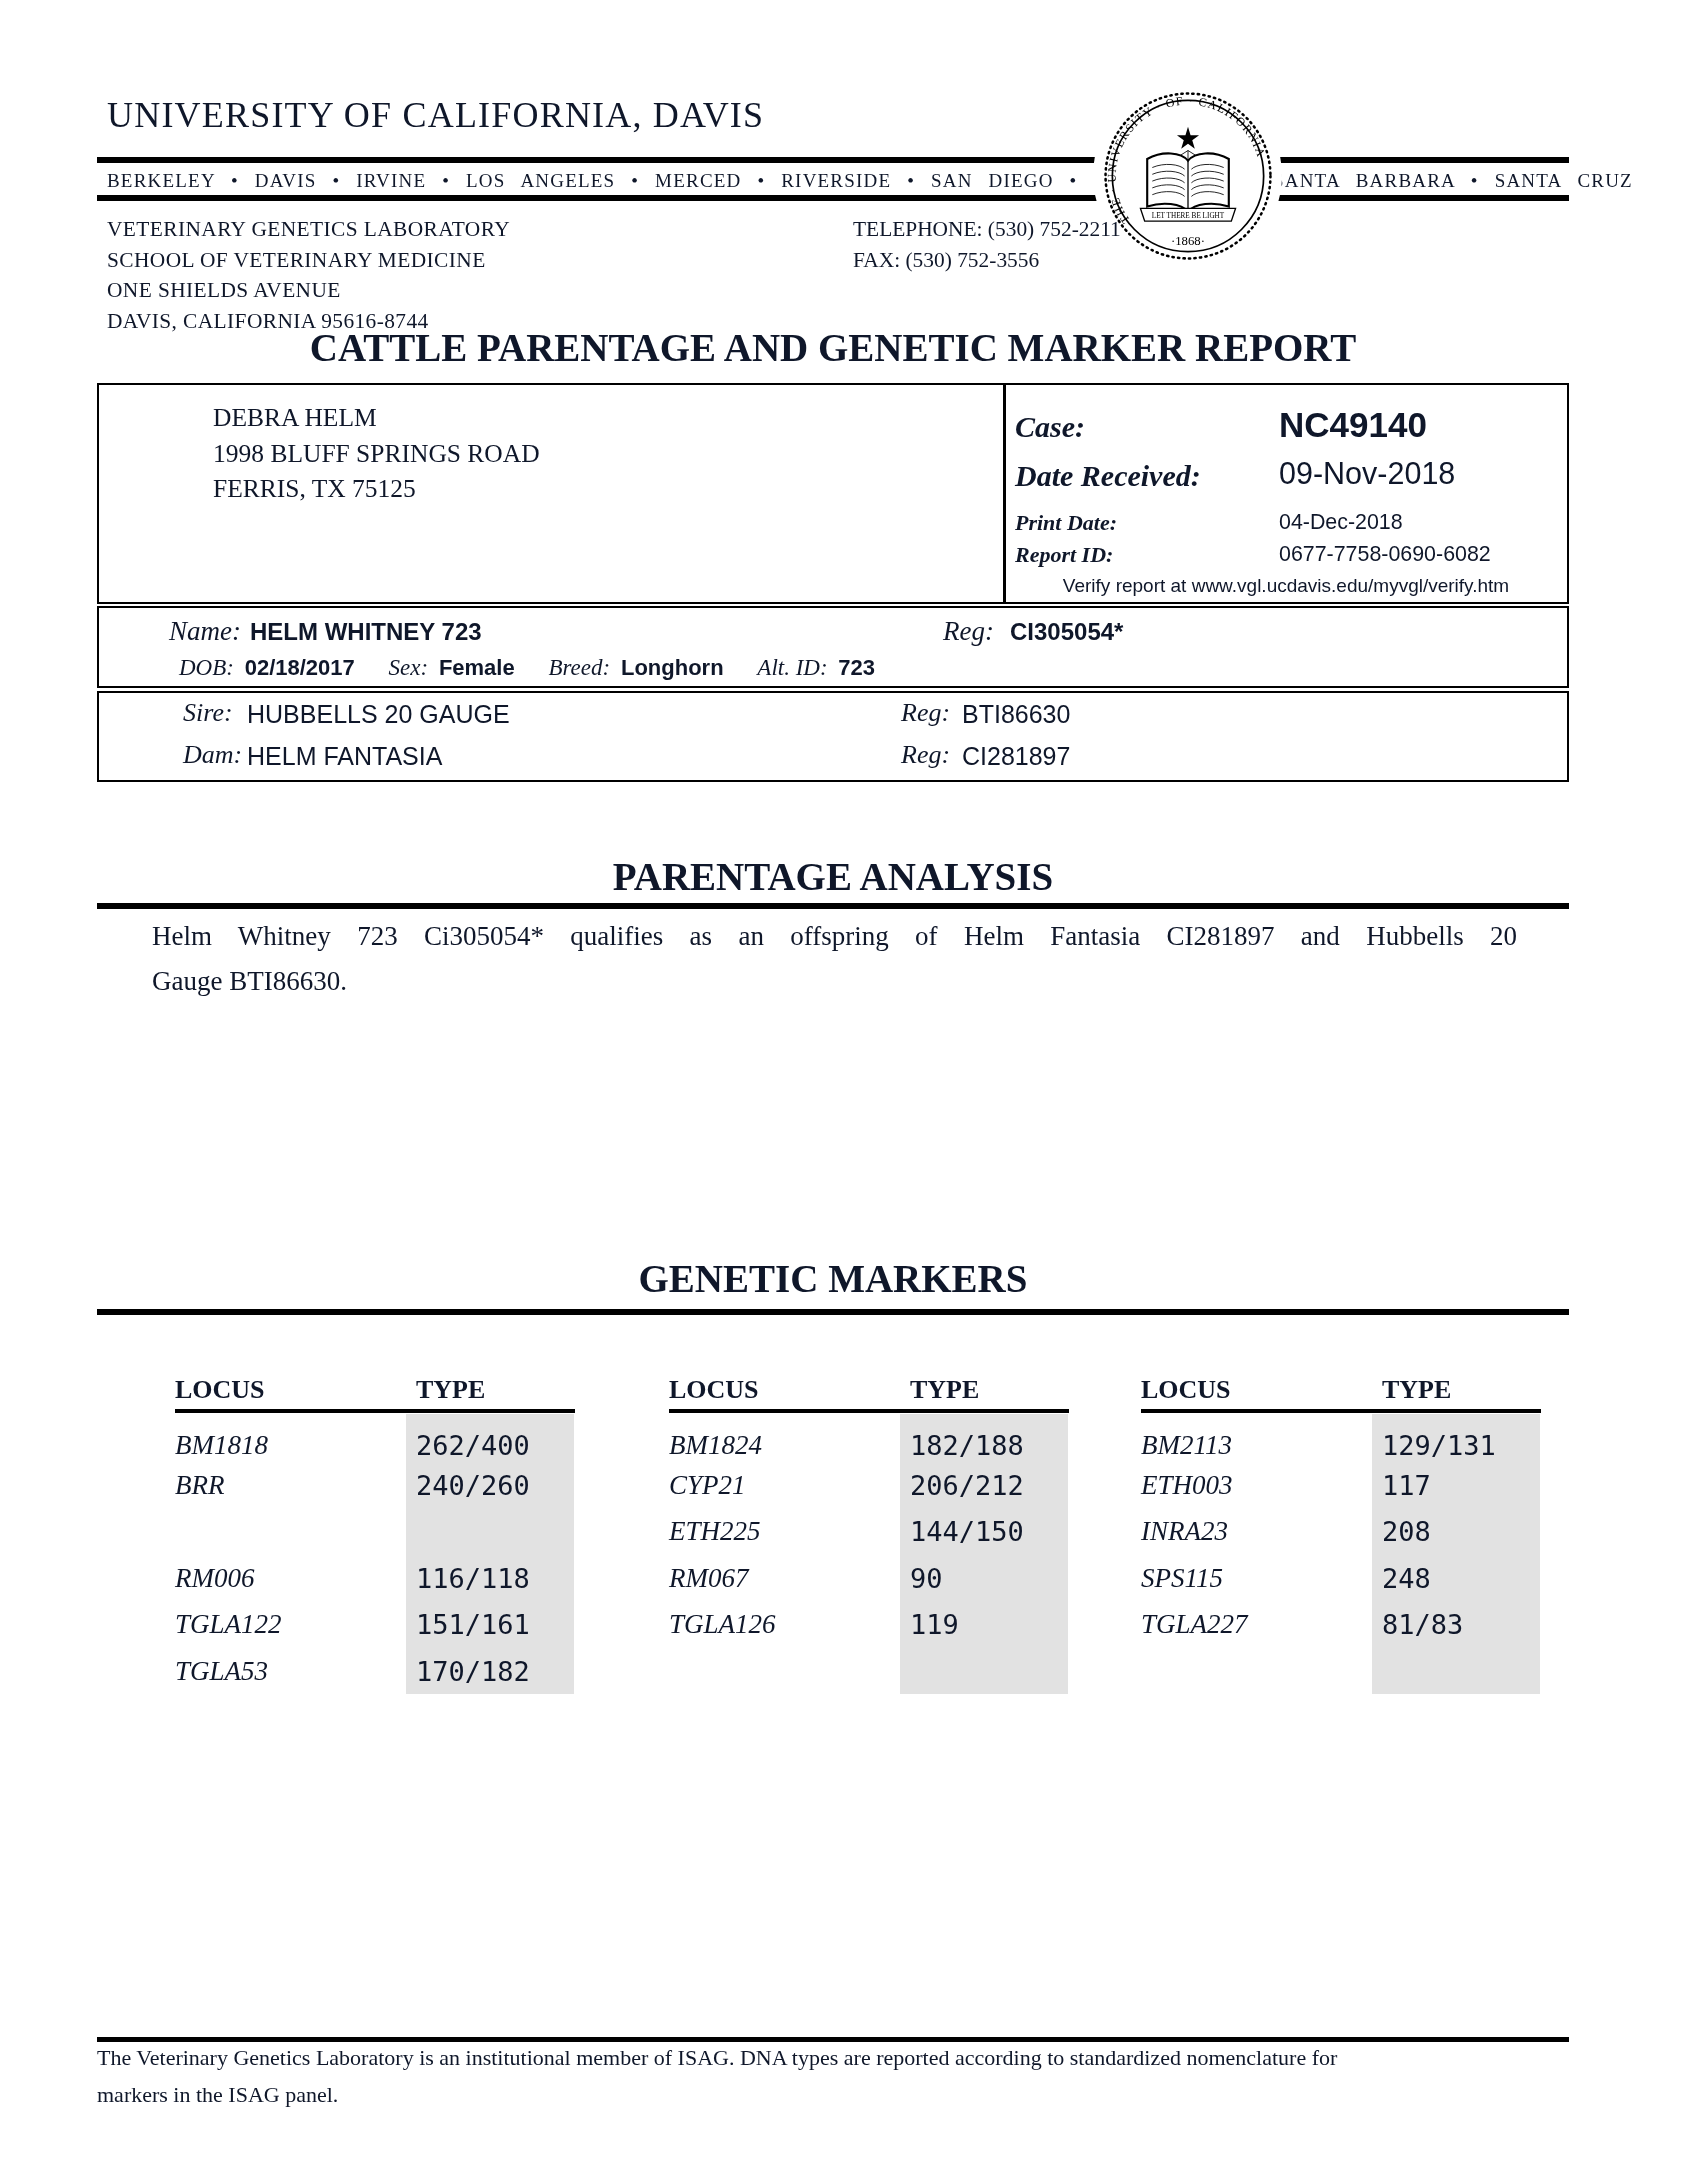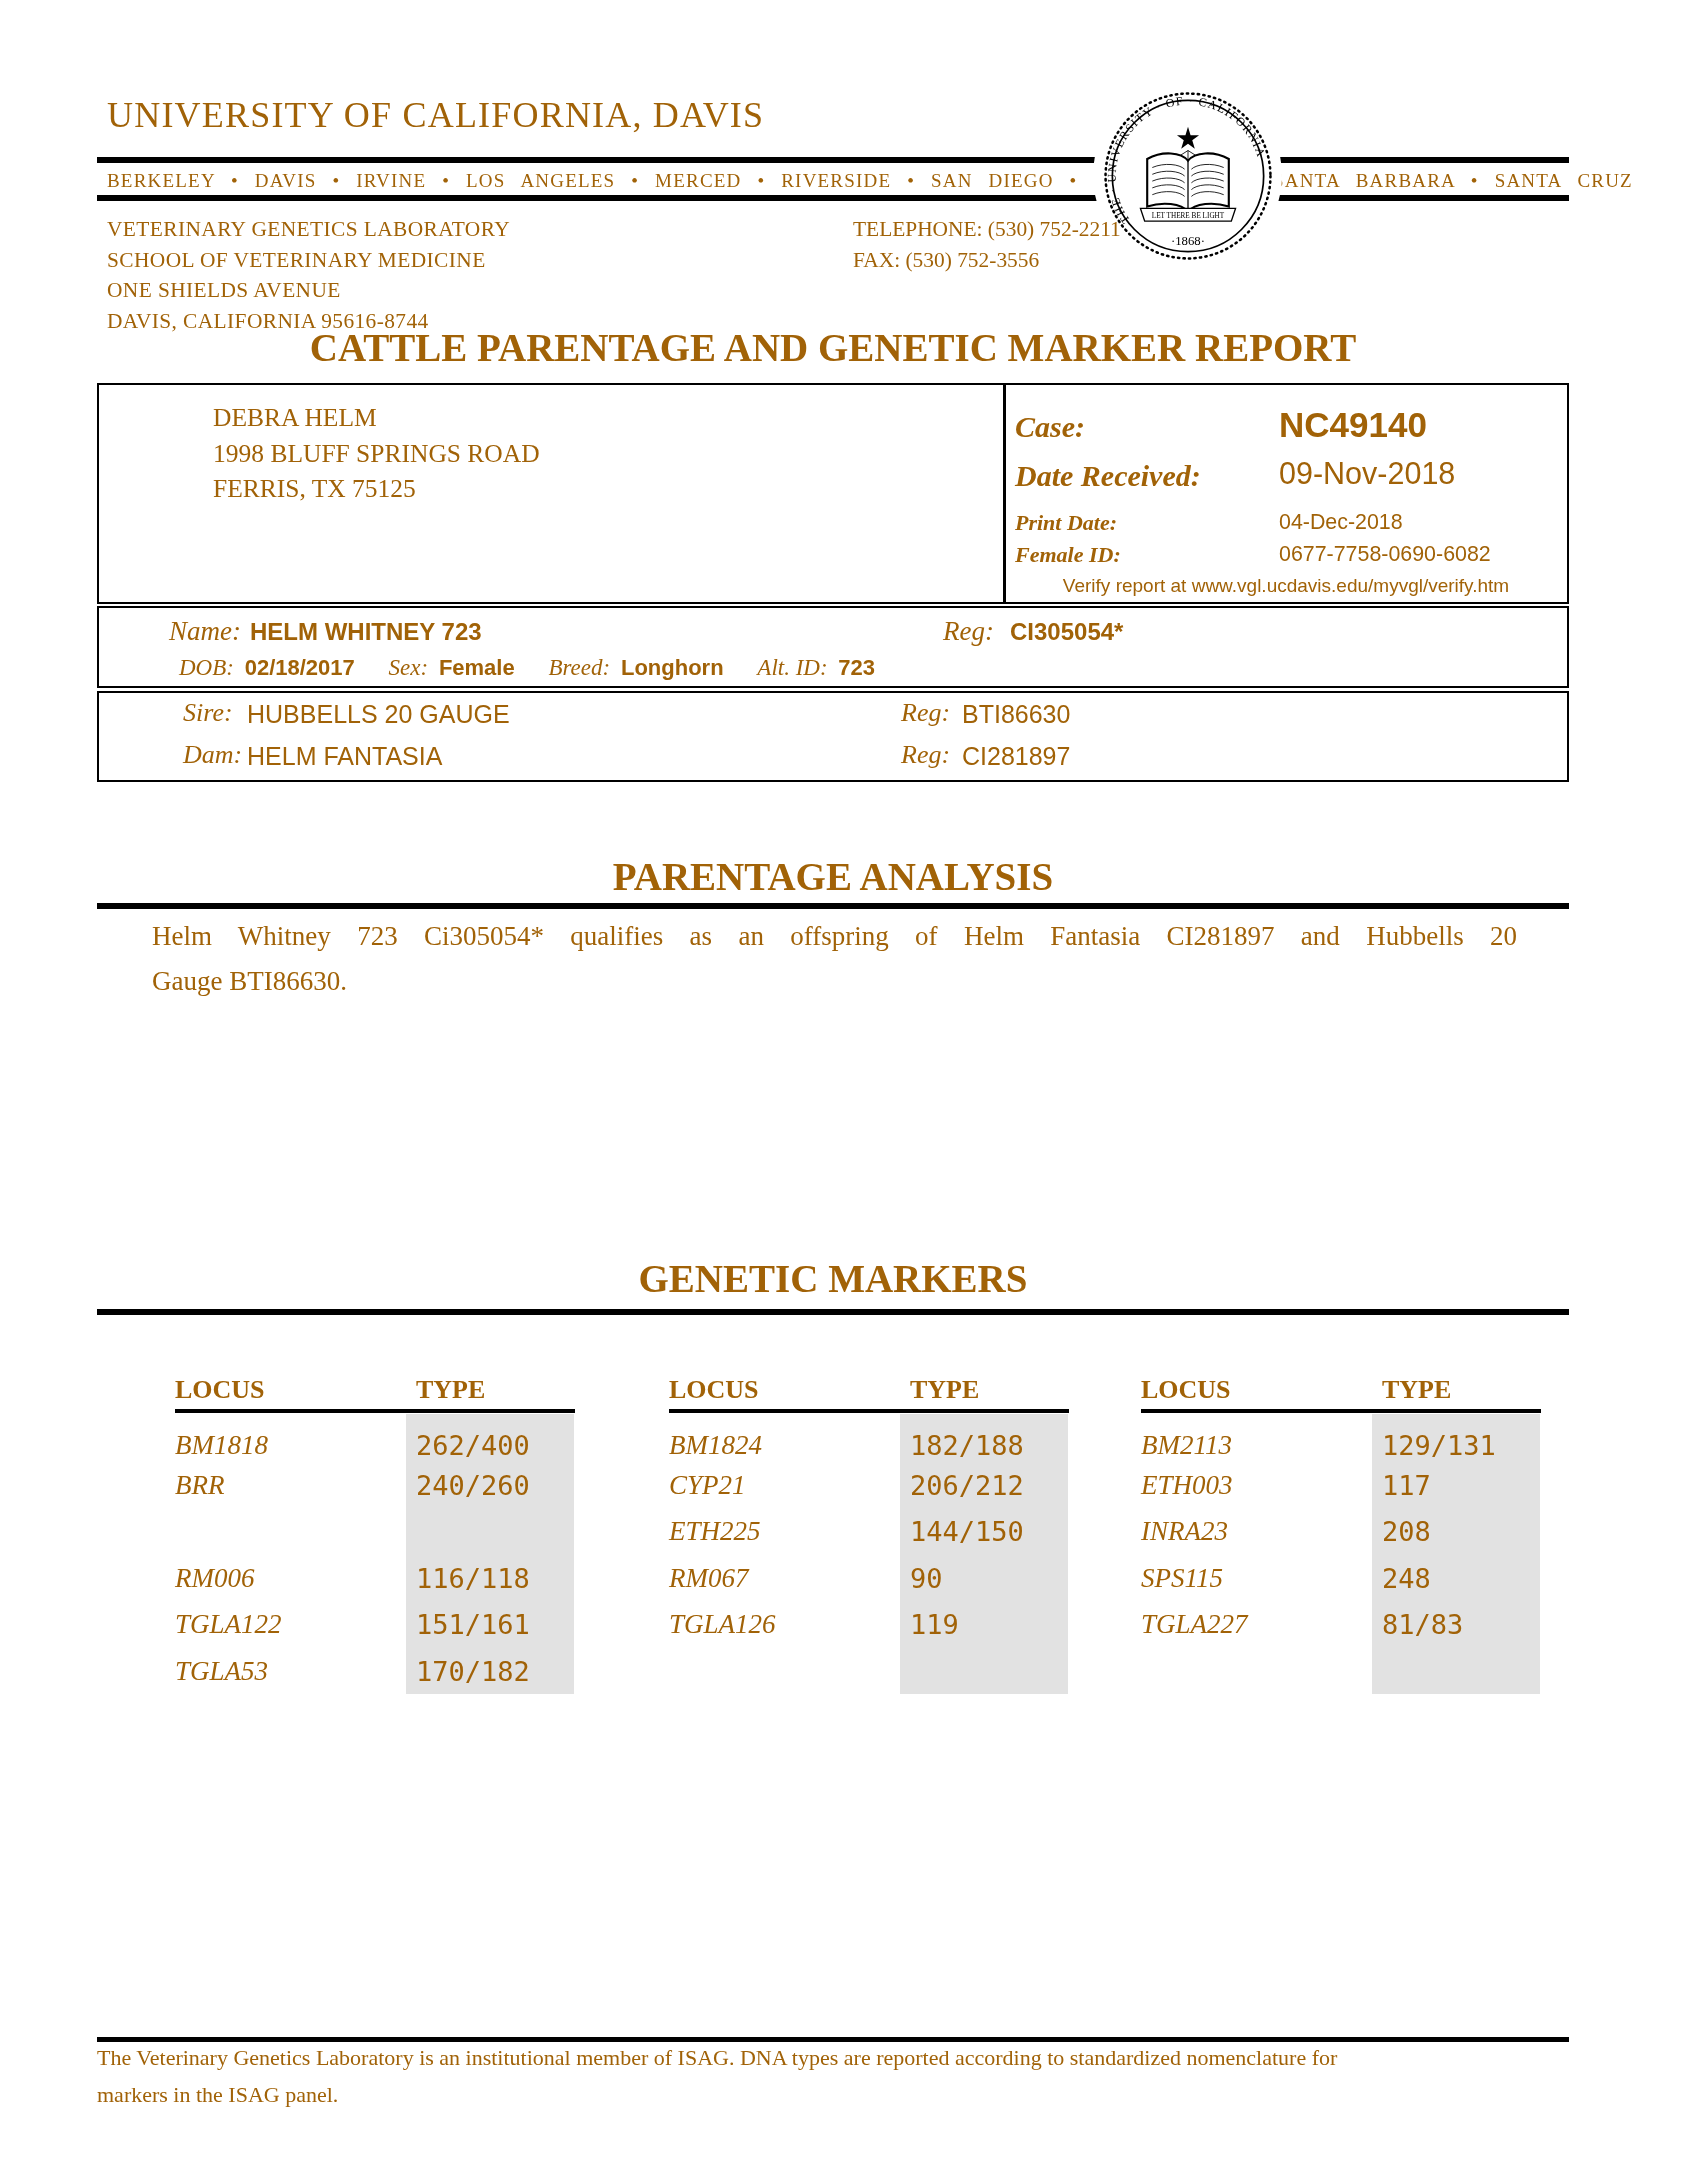--- a/index.html
+++ b/index.html
@@ -1,18 +1,18 @@
 <!DOCTYPE html>
 <html style="font-size:13px"><head>
 <meta charset="utf-8">
 <style>
   html,body{margin:0;padding:0;background:#888;}
   .page{
     position:relative;width:1687px;height:2183px;background:#ffffff;
-    font-family:"Liberation Serif",serif;color:#a16207;overflow:hidden;margin:0 auto;
+    font-family:"Liberation Serif",serif;color:#0f172a;overflow:hidden;margin:0 auto;
   }
   .abs{position:absolute;line-height:1;white-space:nowrap;}
   .sans{font-family:"Liberation Sans",sans-serif;}
   .mono{font-family:"DejaVu Sans Mono",monospace;}
   .it{font-style:italic;}
   .b{font-weight:bold;}
   .rule{position:absolute;left:97px;width:1472px;background:#000;}
   .box{position:absolute;left:97px;width:1472px;border:2.5px solid #000;box-sizing:border-box;background:transparent;}
   .vdiv{position:absolute;background:#000;width:2.5px;}
   
@@ -121,21 +121,21 @@
   <div class="abs client-line" style="top:405px;">DEBRA HELM</div>
   <div class="abs client-line" style="top:441px;">1998 BLUFF SPRINGS ROAD</div>
   <div class="abs client-line" style="top:476px;">FERRIS, TX 75125</div>
 
   <div class="abs case-lbl-big it b" style="top:412px;">Case:</div>
   <div class="abs case-val-big sans b" style="top:407px;font-size:35px;">NC49140</div>
   <div class="abs case-lbl-big it b" style="top:461px;">Date Received:</div>
   <div class="abs case-val-big sans" style="top:458px;font-size:30.5px;">09-Nov-2018</div>
   <div class="abs case-lbl-sm it b" style="top:512px;">Print Date:</div>
   <div class="abs case-val-sm sans" style="top:512px;">04-Dec-2018</div>
-  <div class="abs case-lbl-sm it b" style="top:544px;">Female ID:</div>
+  <div class="abs case-lbl-sm it b" style="top:544px;">Report ID:</div>
   <div class="abs case-val-sm sans" style="top:544px;">0677-7758-0690-6082</div>
   <div class="abs verify sans">Verify report at www.vgl.ucdavis.edu/myvgl/verify.htm</div>
 
   <div class="abs lbl" style="left:169px;top:618px;font-size:27px;">Name:</div>
   <div class="abs sans b" style="left:250px;top:620px;font-size:24px;">HELM WHITNEY 723</div>
   <div class="abs lbl" style="left:943px;top:618px;font-size:27px;">Reg:</div>
   <div class="abs sans b" style="left:1010px;top:620px;font-size:24px;">CI305054*</div>
 
   <div class="abs" style="left:179px;top:656px;font-size:23px;">
     <span class="lbl">DOB:</span>

